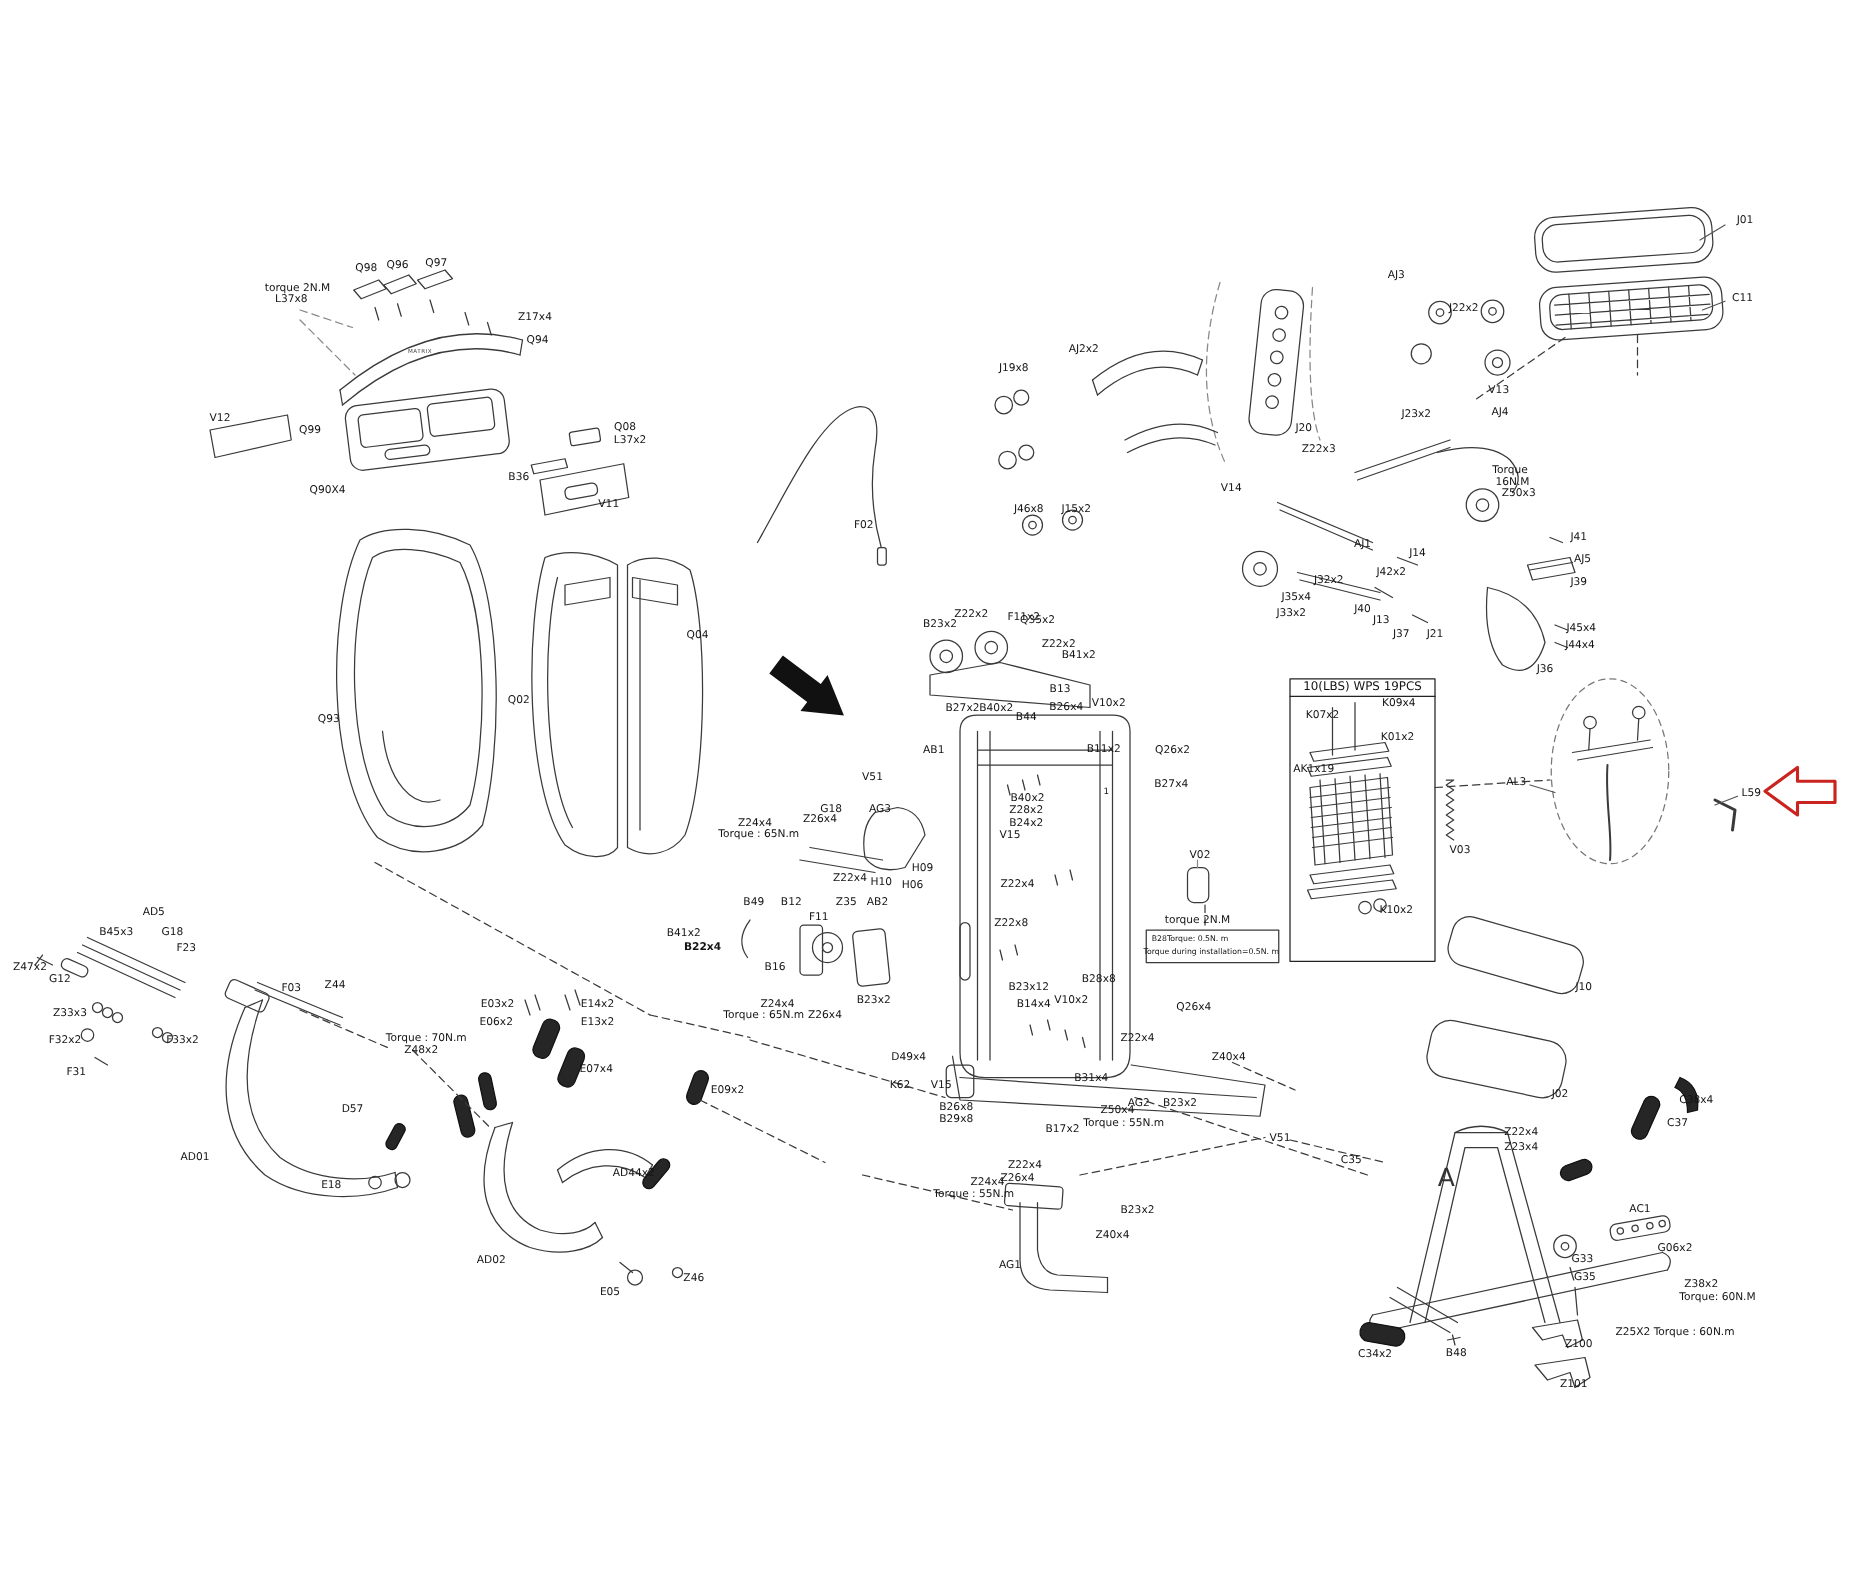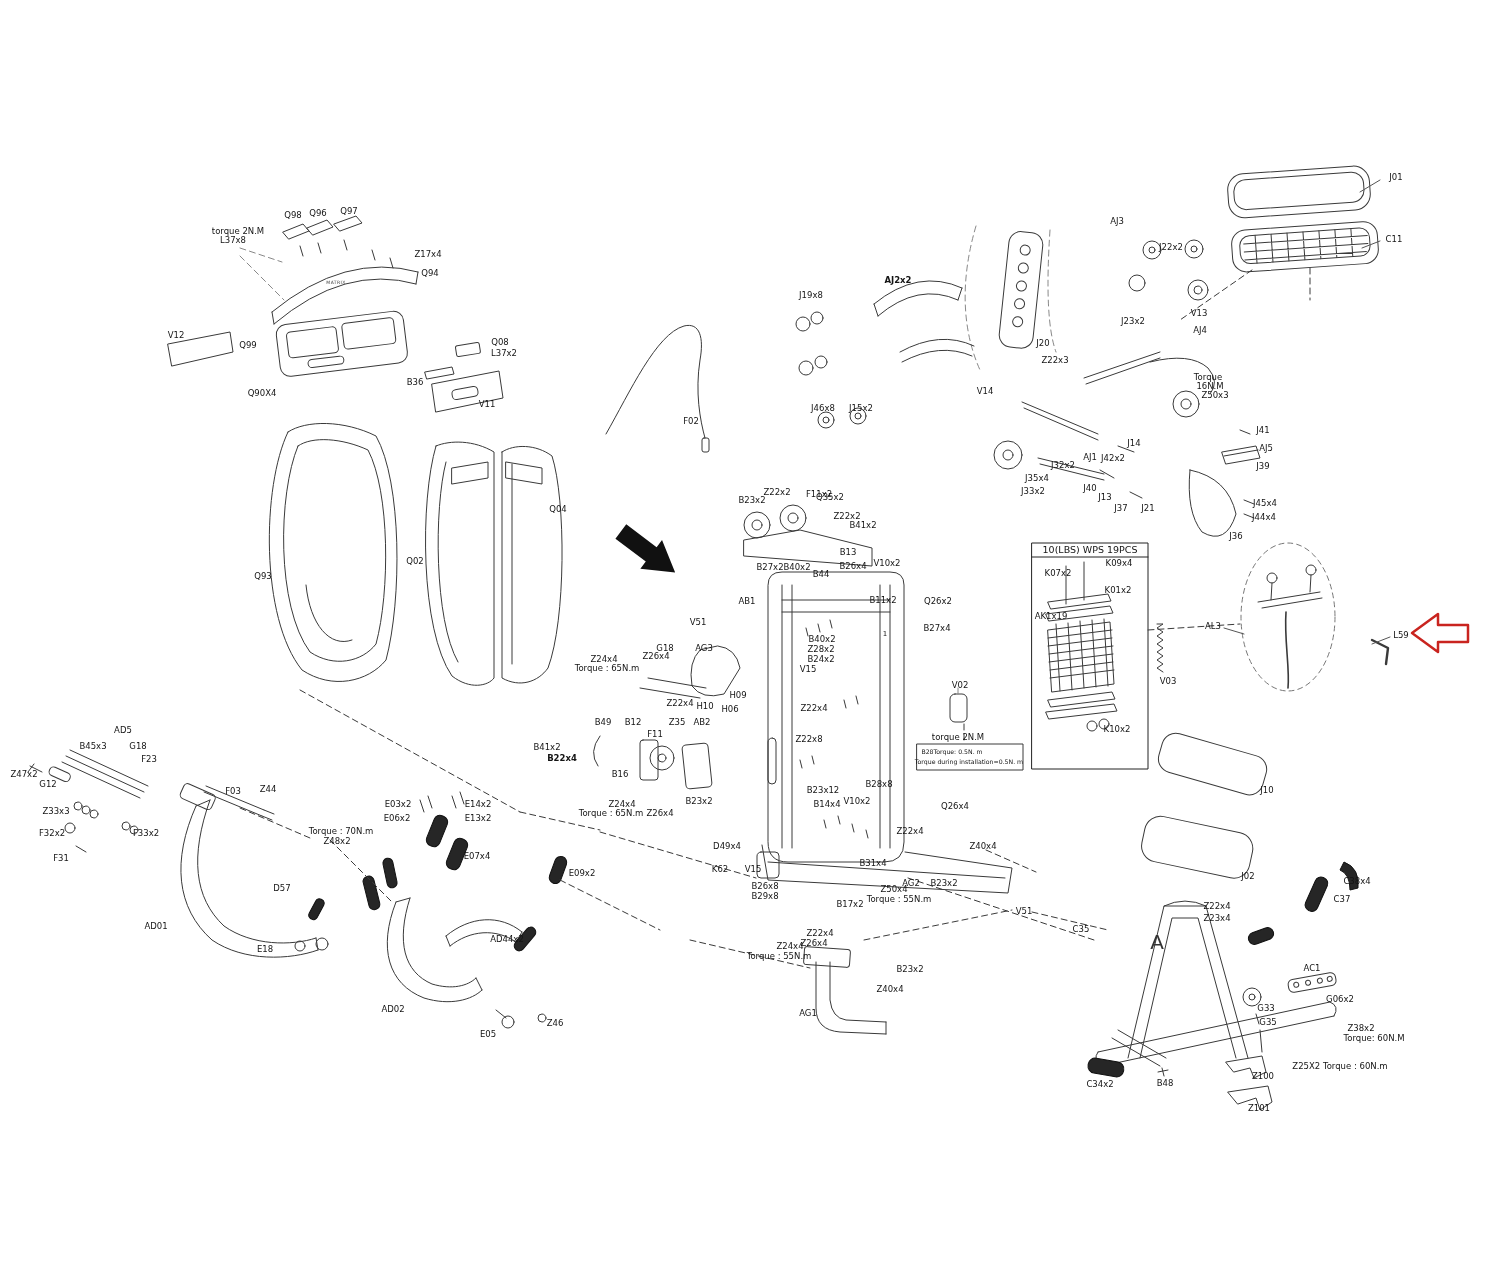--- a/index.html
+++ b/index.html
@@ -302,34 +302,34 @@
       <span class="lbl" style="left: 262px; top: 393px;">Q90X4</span>
       <span class="lbl" style="left: 487px; top: 404px;">V11</span>
       <span class="lbl" style="left: 558px; top: 509px;">Q04</span>
       <span class="lbl" style="left: 415px; top: 561px;">Q02</span>
       <span class="lbl" style="left: 263px; top: 576px;">Q93</span>
       <span class="lbl" style="left: 691px; top: 421px;">F02</span>
       <span class="lbl" style="left: 1396px; top: 177px;">J01</span>
       <span class="lbl" style="left: 1394px; top: 239px;">C11</span>
       <span class="lbl" style="left: 1117px; top: 221px;">AJ3</span>
       <span class="lbl" style="left: 1171px; top: 247px;">J22x2</span>
-      <span class="lbl" style="left: 898px; top: 280px; font-weight: bold;">AJ2x2</span>
+      <span class="lbl" style="left: 867px; top: 280px;">AJ2x2</span>
       <span class="lbl" style="left: 801px; top: 295px; padding-left: 20px;">J19x8</span>
-      <span class="lbl" style="left: 1133px; top: 321px; text-align: right;">J23x2</span>
+      <span class="lbl" style="left: 1133px; top: 332px; text-align: right;">J23x2</span>
       <span class="lbl" style="left: 1199px; top: 313px;">V13</span>
       <span class="lbl" style="left: 1200px; top: 330px;">AJ4</span>
       <span class="lbl" style="left: 1043px; top: 343px;">J20</span>
       <span class="lbl" style="left: 1055px; top: 360px;">Z22x3</span>
       <span class="lbl" style="left: 1208px; top: 377px;">Torque</span>
       <span class="lbl" style="left: 1210px; top: 386px;">16N.M</span>
       <span class="lbl" style="left: 1215px; top: 395px;">Z50x3</span>
       <span class="lbl" style="left: 823px; top: 408px;">J46x8</span>
       <span class="lbl" style="left: 861px; top: 408px;">J15x2</span>
       <span class="lbl" style="left: 985px; top: 391px;">V14</span>
-      <span class="lbl" style="left: 1090px; top: 457px; text-align: center;">AJ1</span>
+      <span class="lbl" style="left: 1090px; top: 436px; text-align: center;">AJ1</span>
       <span class="lbl" style="left: 1134px; top: 443px;">J14</span>
       <span class="lbl" style="left: 1113px; top: 458px;">J42x2</span>
       <span class="lbl" style="left: 1263px; top: 430px;">J41</span>
       <span class="lbl" style="left: 1266px; top: 448px;">AJ5</span>
       <span class="lbl" style="left: 1263px; top: 466px;">J39</span>
       <span class="lbl" style="left: 1063px; top: 465px;">J32x2</span>
       <span class="lbl" style="left: 1037px; top: 478px;">J35x4</span>
       <span class="lbl" style="left: 1014px; top: 491px; padding-left: 38px;">J33x2</span>
       <span class="lbl" style="left: 1090px; top: 488px;">J40</span>
       <span class="lbl" style="left: 1105px; top: 497px;">J13</span>

